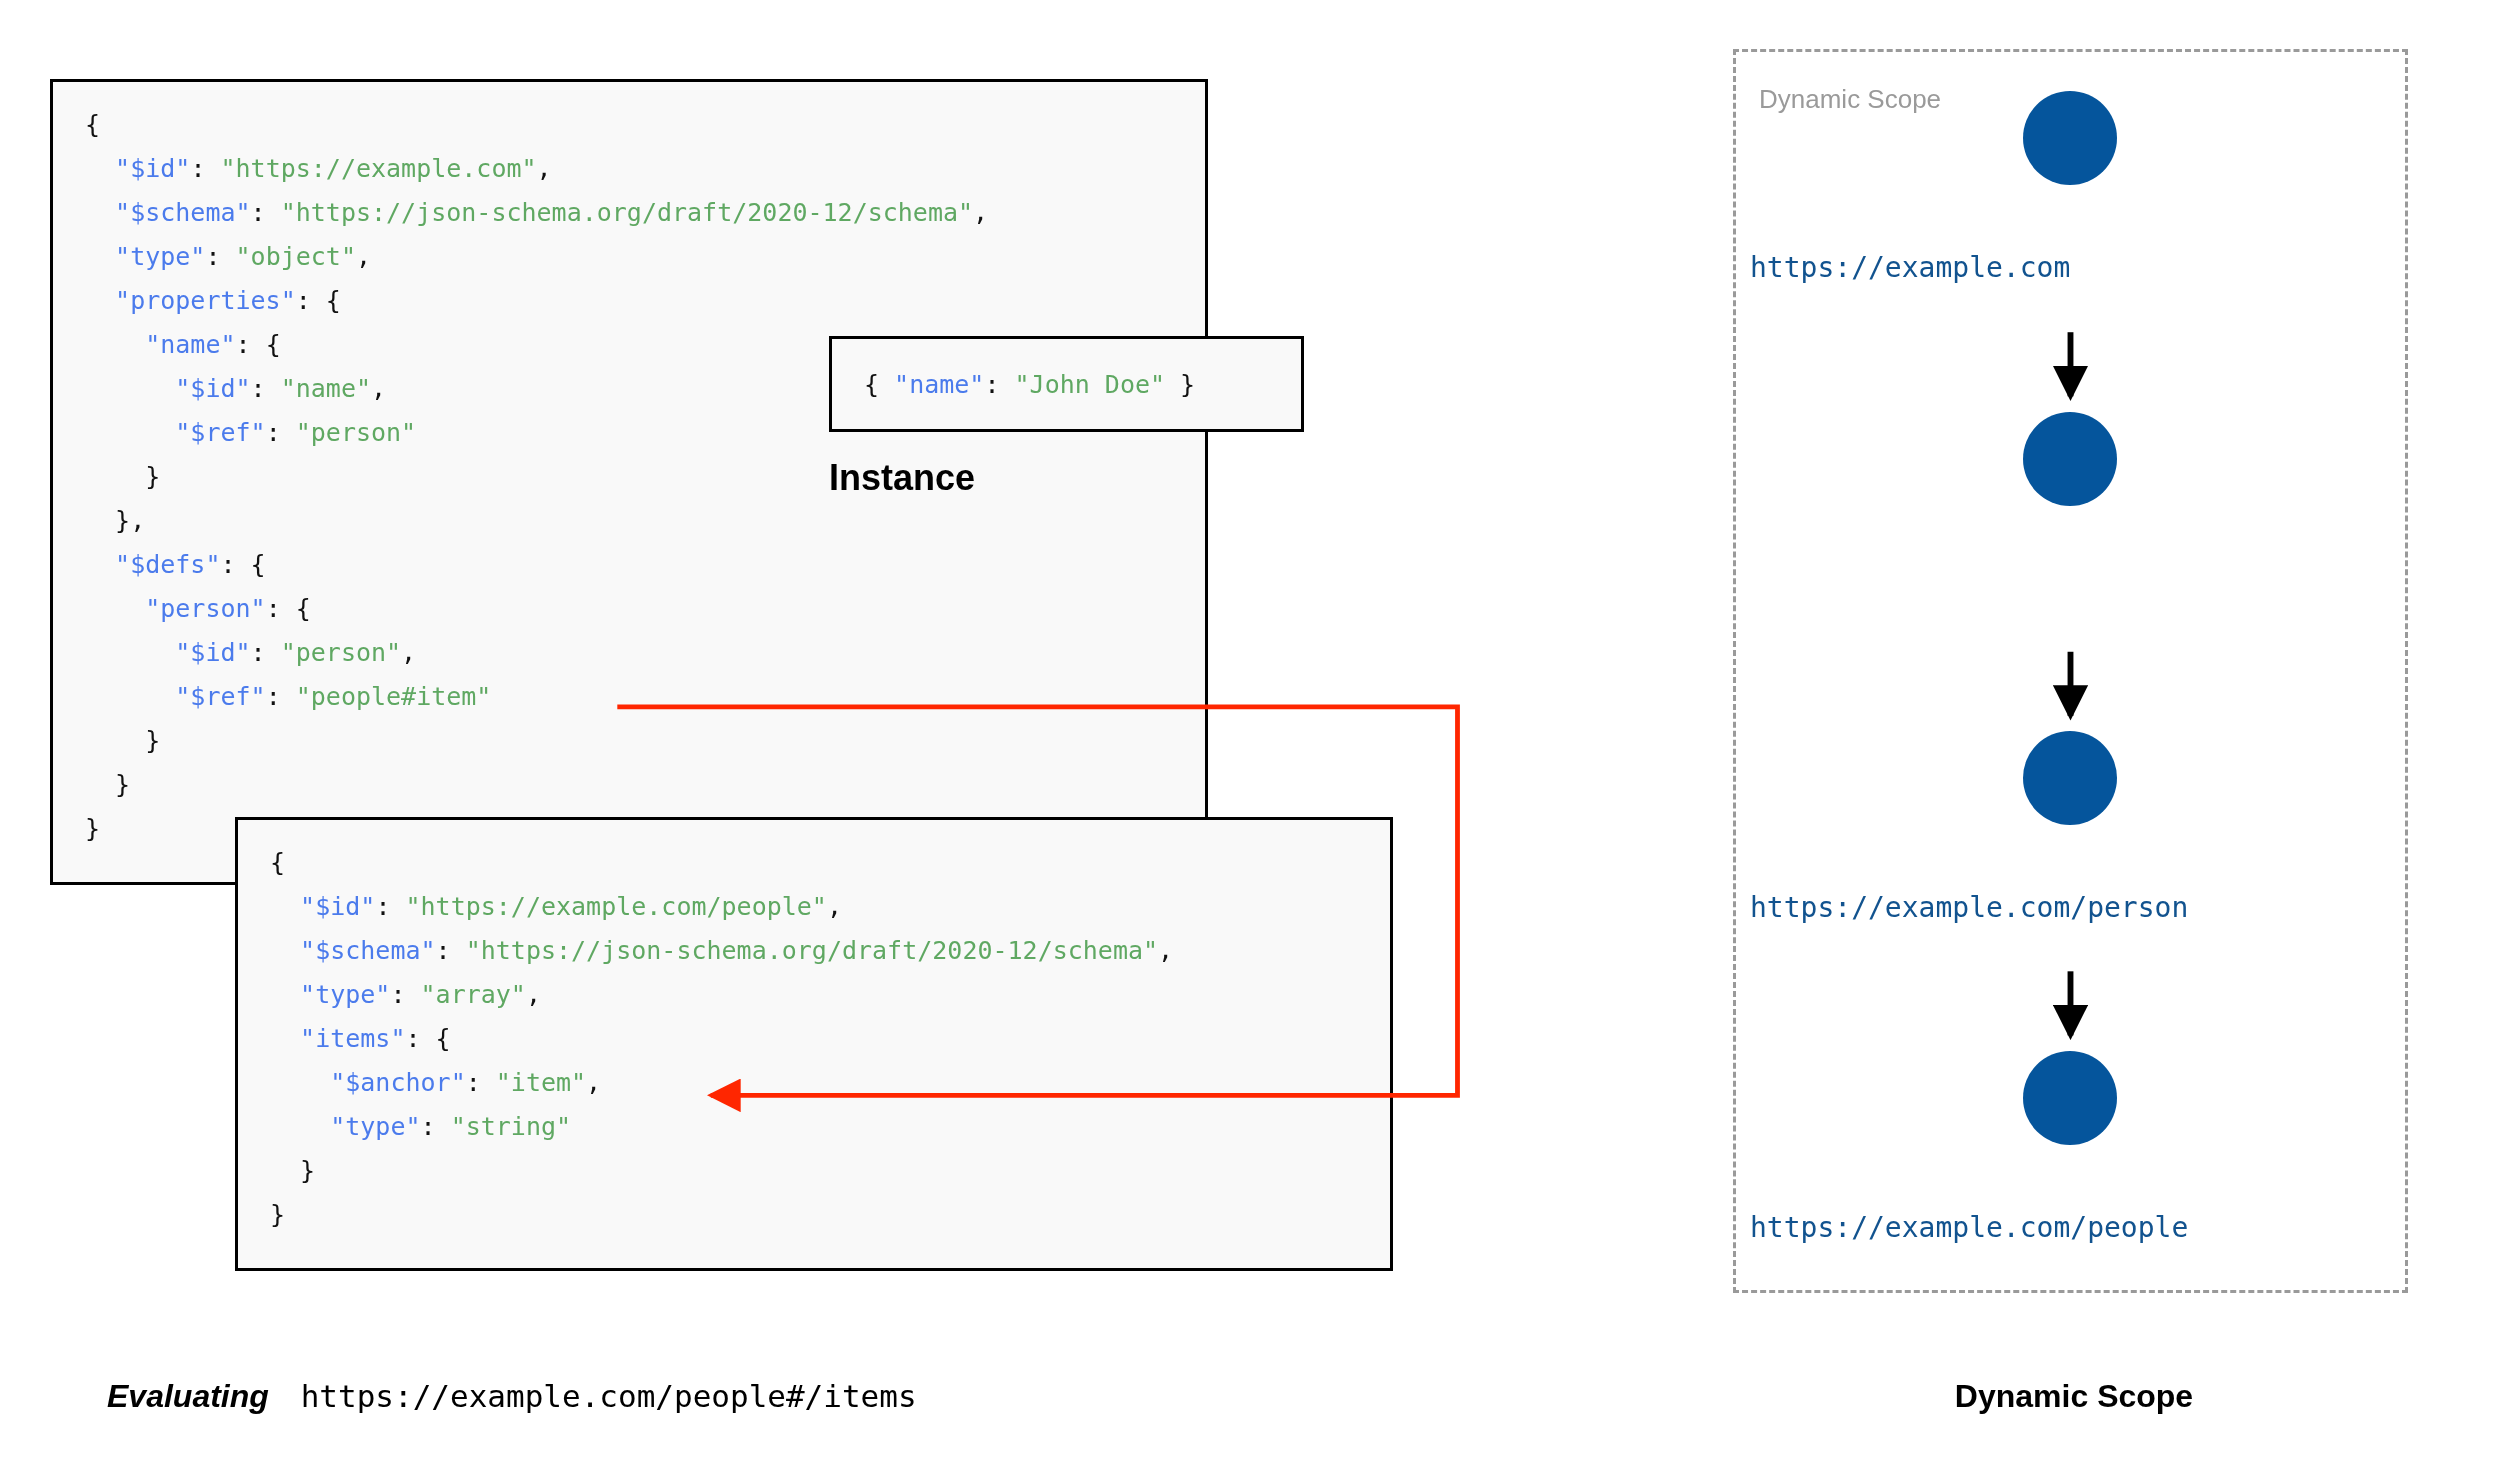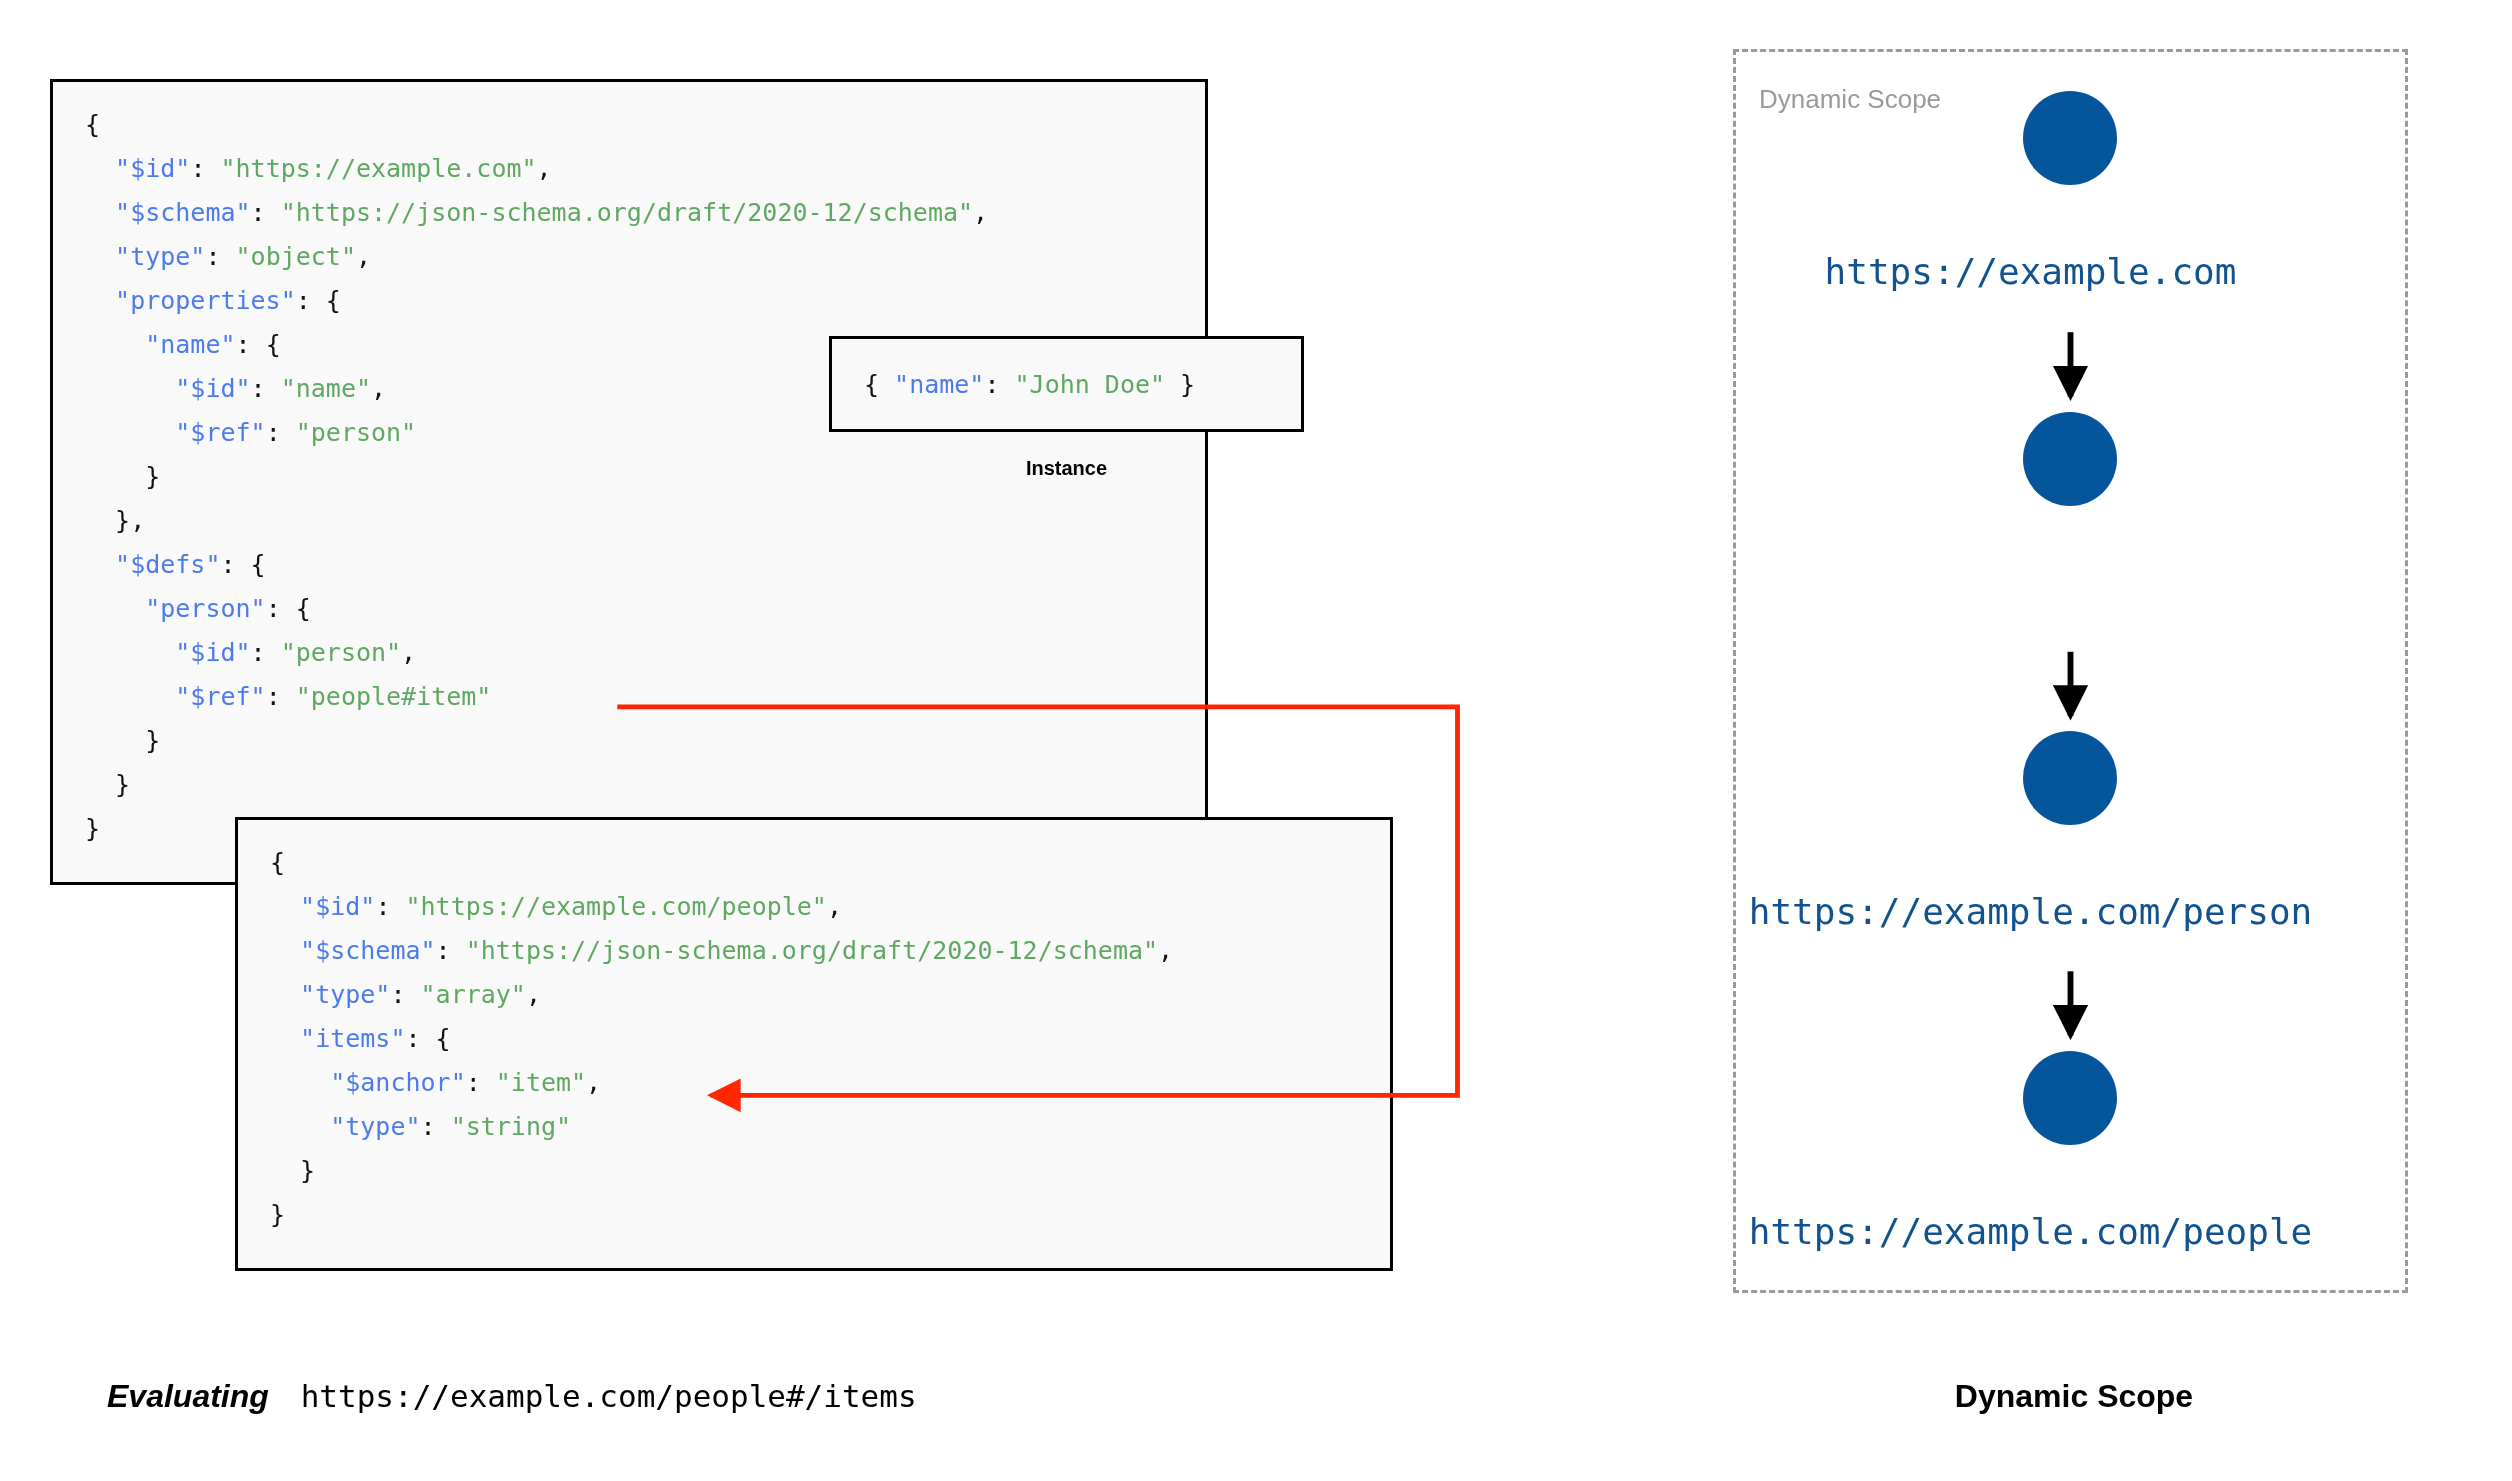--- a/index.html
+++ b/index.html
@@ -33,21 +33,21 @@
   #schema-box .code{position:absolute;left:32px;top:21.4px;}
 
   #instance-box{left:829px;top:336px;width:475px;height:96px;}
   #instance-box .code{position:absolute;left:32px;top:23.5px;font-size:25px;}
 
   #people-box{left:235px;top:817px;width:1158px;height:454px;}
   #people-box .code{position:absolute;left:32px;top:21.4px;}
 
   #instance-label{
     position:absolute;left:829px;top:457px;width:475px;
-    text-align:center;font-size:20px;font-weight:bold;color:#000;
+    text-align:left;font-size:36px;font-weight:bold;color:#000;
   }
 
   
   #connector{position:absolute;left:0;top:0;width:2512px;height:1482px;pointer-events:none;}
 
   
   #left-caption{
     position:absolute;left:107px;top:1378px;
     font-size:32px;color:#000;white-space:nowrap;
   }
@@ -68,23 +68,23 @@
     position:absolute;left:1759px;top:84px;
     font-size:26px;color:#9a9a9a;
   }
   .node{
     position:absolute;
     width:94px;height:94px;border-radius:50%;
     background:#05559C;
     left:2023px;
   }
   .node-label{
-    position:absolute;width:675px;left:1693px;text-align:center;
+    position:absolute;width:675px;left:1750px;text-align:left;
     font-family:"DejaVu Sans Mono","Liberation Mono",monospace;
-    font-size:36px;color:#12538F;white-space:nowrap;
+    font-size:28px;color:#12538F;white-space:nowrap;
   }
   #node0{top:91px;}  #label0{top:251px;}
   #node1{top:412px;}  #label1{top:571px;}
   #node2{top:731px;} #label2{top:891px;}
   #node3{top:1051px;} #label3{top:1211px;}
   #scope-arrows{position:absolute;left:1733px;top:49px;width:675px;height:1244px;}
 </style>
 </head>
 <body>
 

